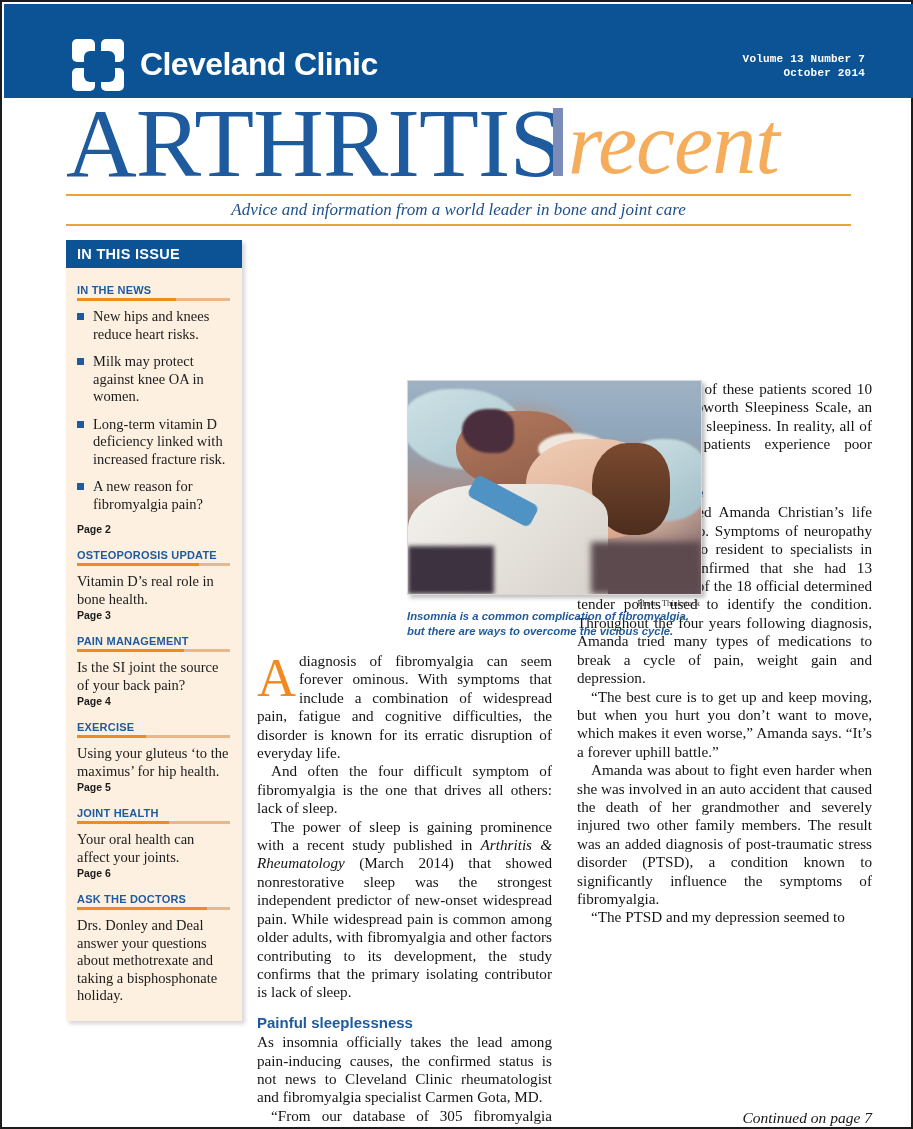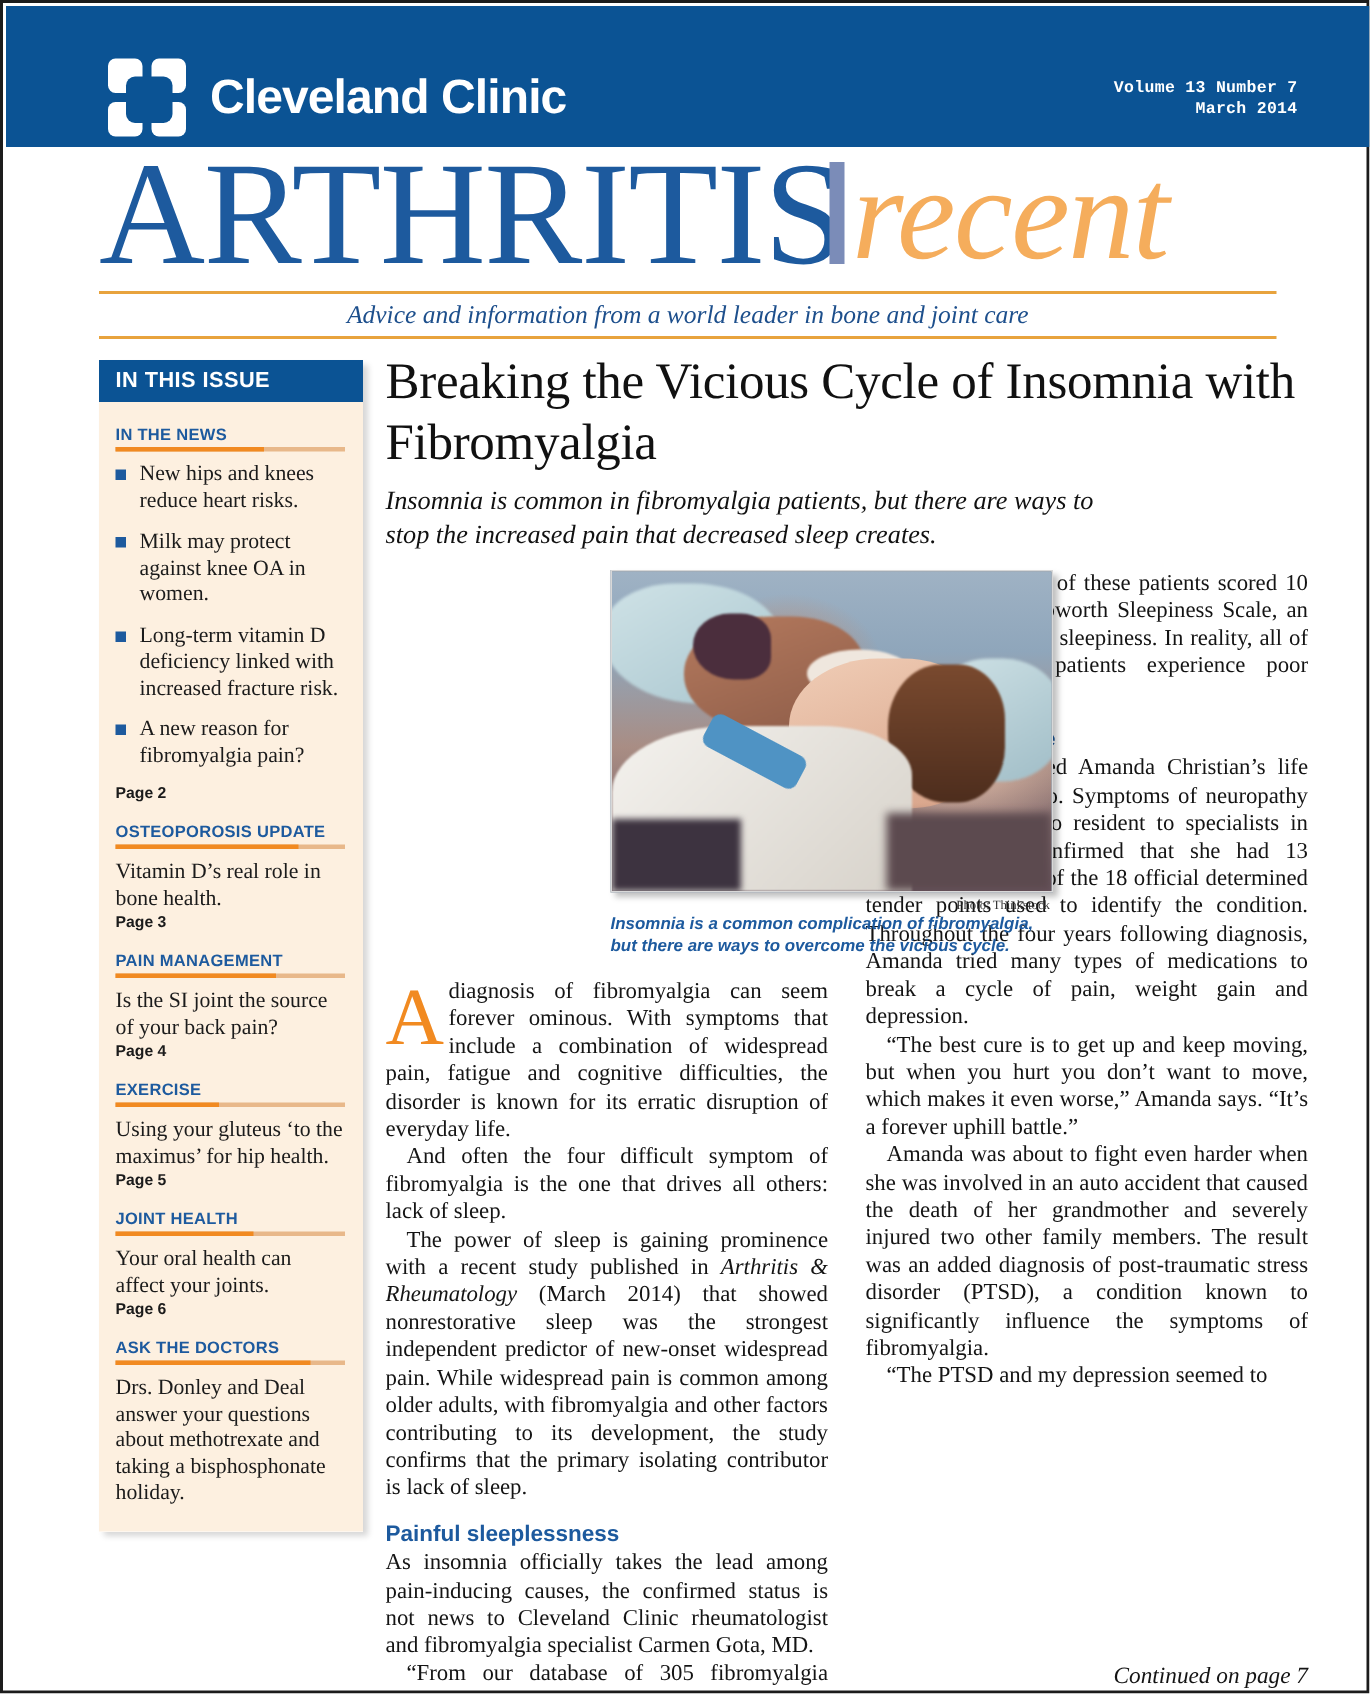--- a/index.html
+++ b/index.html
@@ -312,21 +312,21 @@
     <div class="cc-logo">
       <span class="sq tl"></span>
       <span class="sq tr"></span>
       <span class="sq bl"></span>
       <span class="sq br"></span>
       <span class="center"></span>
     </div>
     <div class="cc-name">Cleveland Clinic</div>
     <div class="vol-block">
       <div>Volume 13  Number 7</div>
-      <div>March 2014</div>
+      <div>October 2014</div>
     </div>
   </div>
 
   <div class="logotype">
     <div class="logo-arthritis">ARTHRITIS</div>
     <div class="logo-bar"></div>
     <div class="logo-advisor">recent</div>
   </div>
 
   <div class="rule-orange rule-top"></div>
@@ -364,24 +364,20 @@
       <div class="sec-rule w60" style="--w:60%"></div>
       <div class="side-text">Your oral health can affect your joints.</div>
       <div class="page-num">Page 6</div>
 
       <div class="sec-head">ASK THE DOCTORS</div>
       <div class="sec-rule w85"></div>
       <div class="side-text">Drs. Donley and Deal answer your questions about methotrexate and taking a bisphosphonate holiday.</div>
     </div>
   </div>
 
-  <div class="article">
-    <div class="headline">Breaking the Vicious Cycle of Insomnia with Fibromyalgia</div>
-    <div class="subhead">Insomnia is common in fibromyalgia patients, but there are ways to stop the increased pain that decreased sleep creates.</div>
-  </div>
 
   <div class="cols">
 
     <div class="col col-left">
       <div class="spacer-photo"></div>
       <p class="noind"><span class="dropcap">A</span><span>diagnosis of fibromyalgia can seem forever ominous. With symptoms that include a combination of widespread pain, fatigue and cognitive difficulties, the disorder is known for its erratic disruption of everyday life.</span></p>
       <p><span>And often the four difficult symptom of fibromyalgia is the one that drives all others: lack of sleep.</span></p>
       <p><span>The power of sleep is gaining prominence with a recent study published in </span><i>Arthritis &amp; Rheumatology</i><span> (March 2014) that showed nonrestorative sleep was the strongest independent predictor of new-onset widespread pain. While widespread pain is common among older adults, with fibromyalgia and other factors contributing to its development, the study confirms that the primary isolating contributor is lack of sleep.</span></p>
       <div class="sect-title">Painful sleeplessness</div>
       <p class="noind"><span>As insomnia officially takes the lead among pain-inducing causes, the confirmed status is not news to Cleveland Clinic rheumatologist and fibromyalgia specialist Carmen Gota, MD.</span></p>

